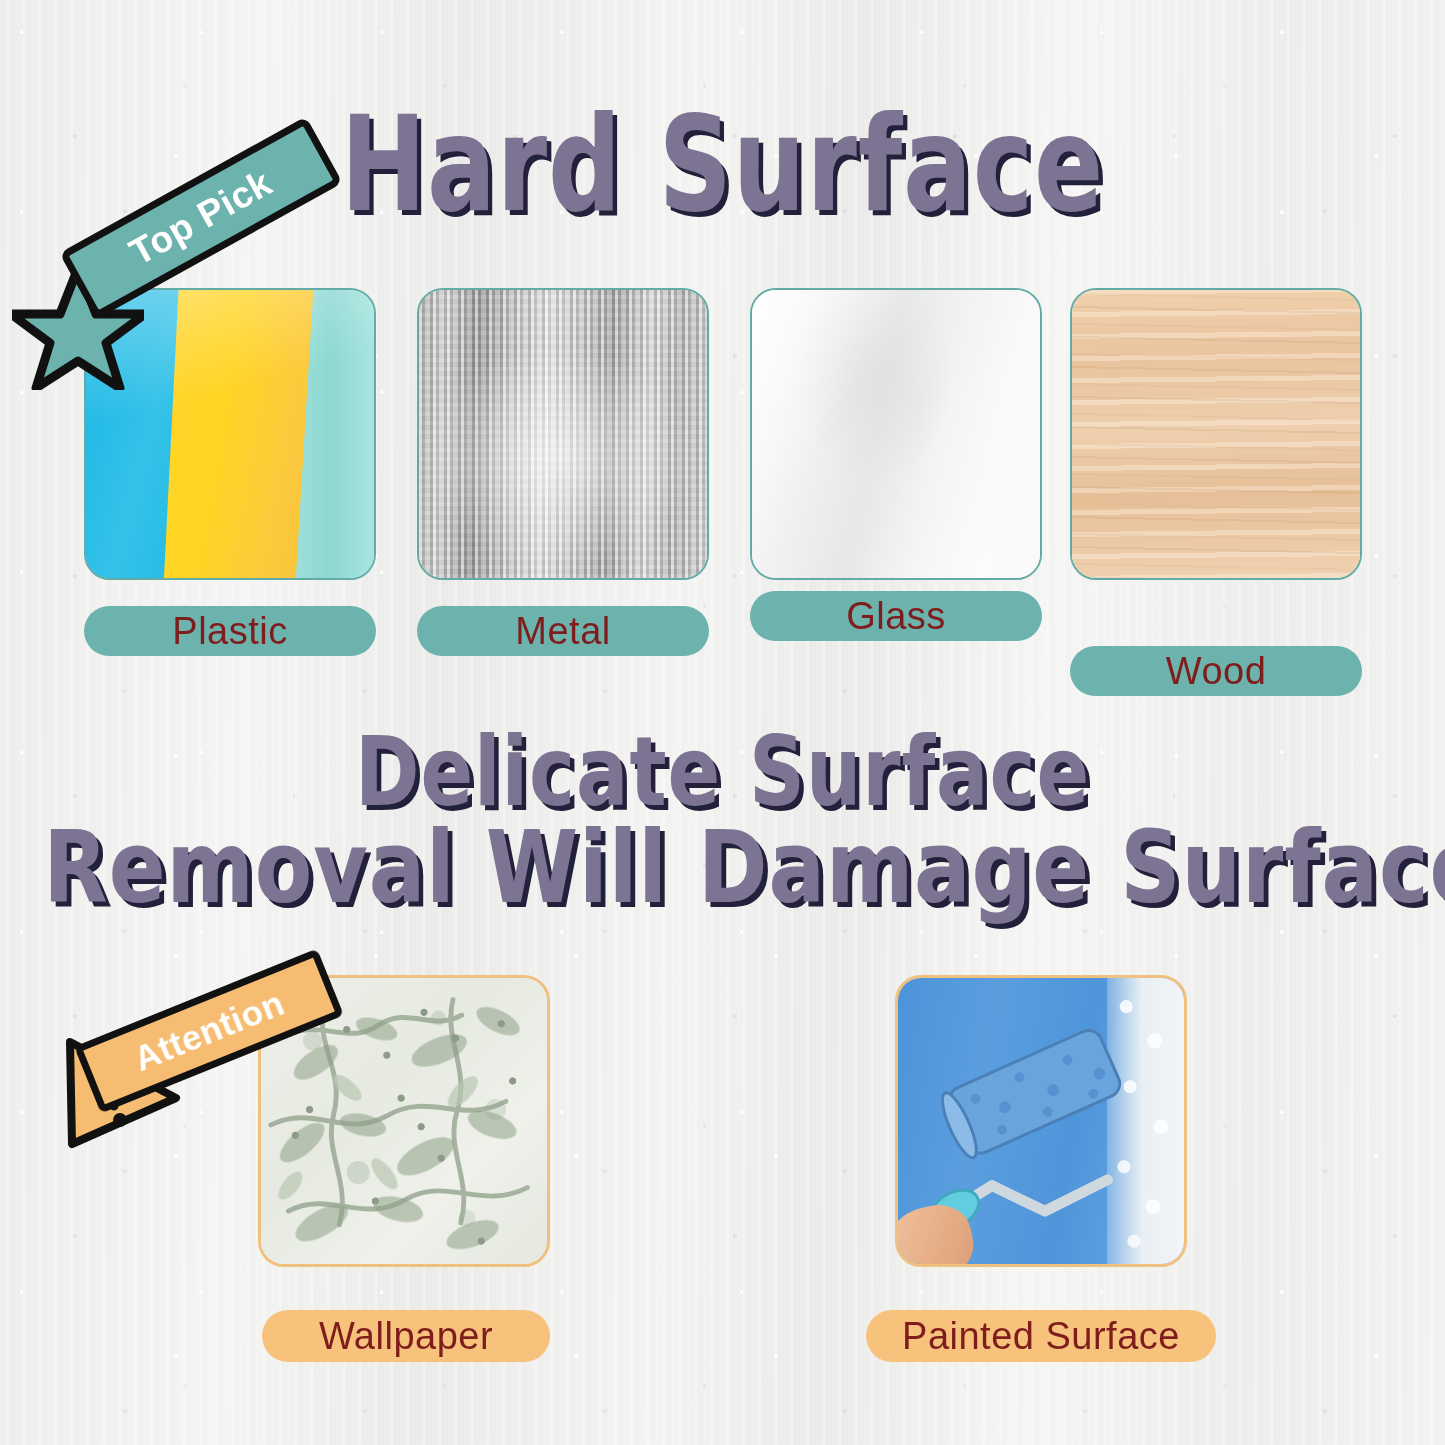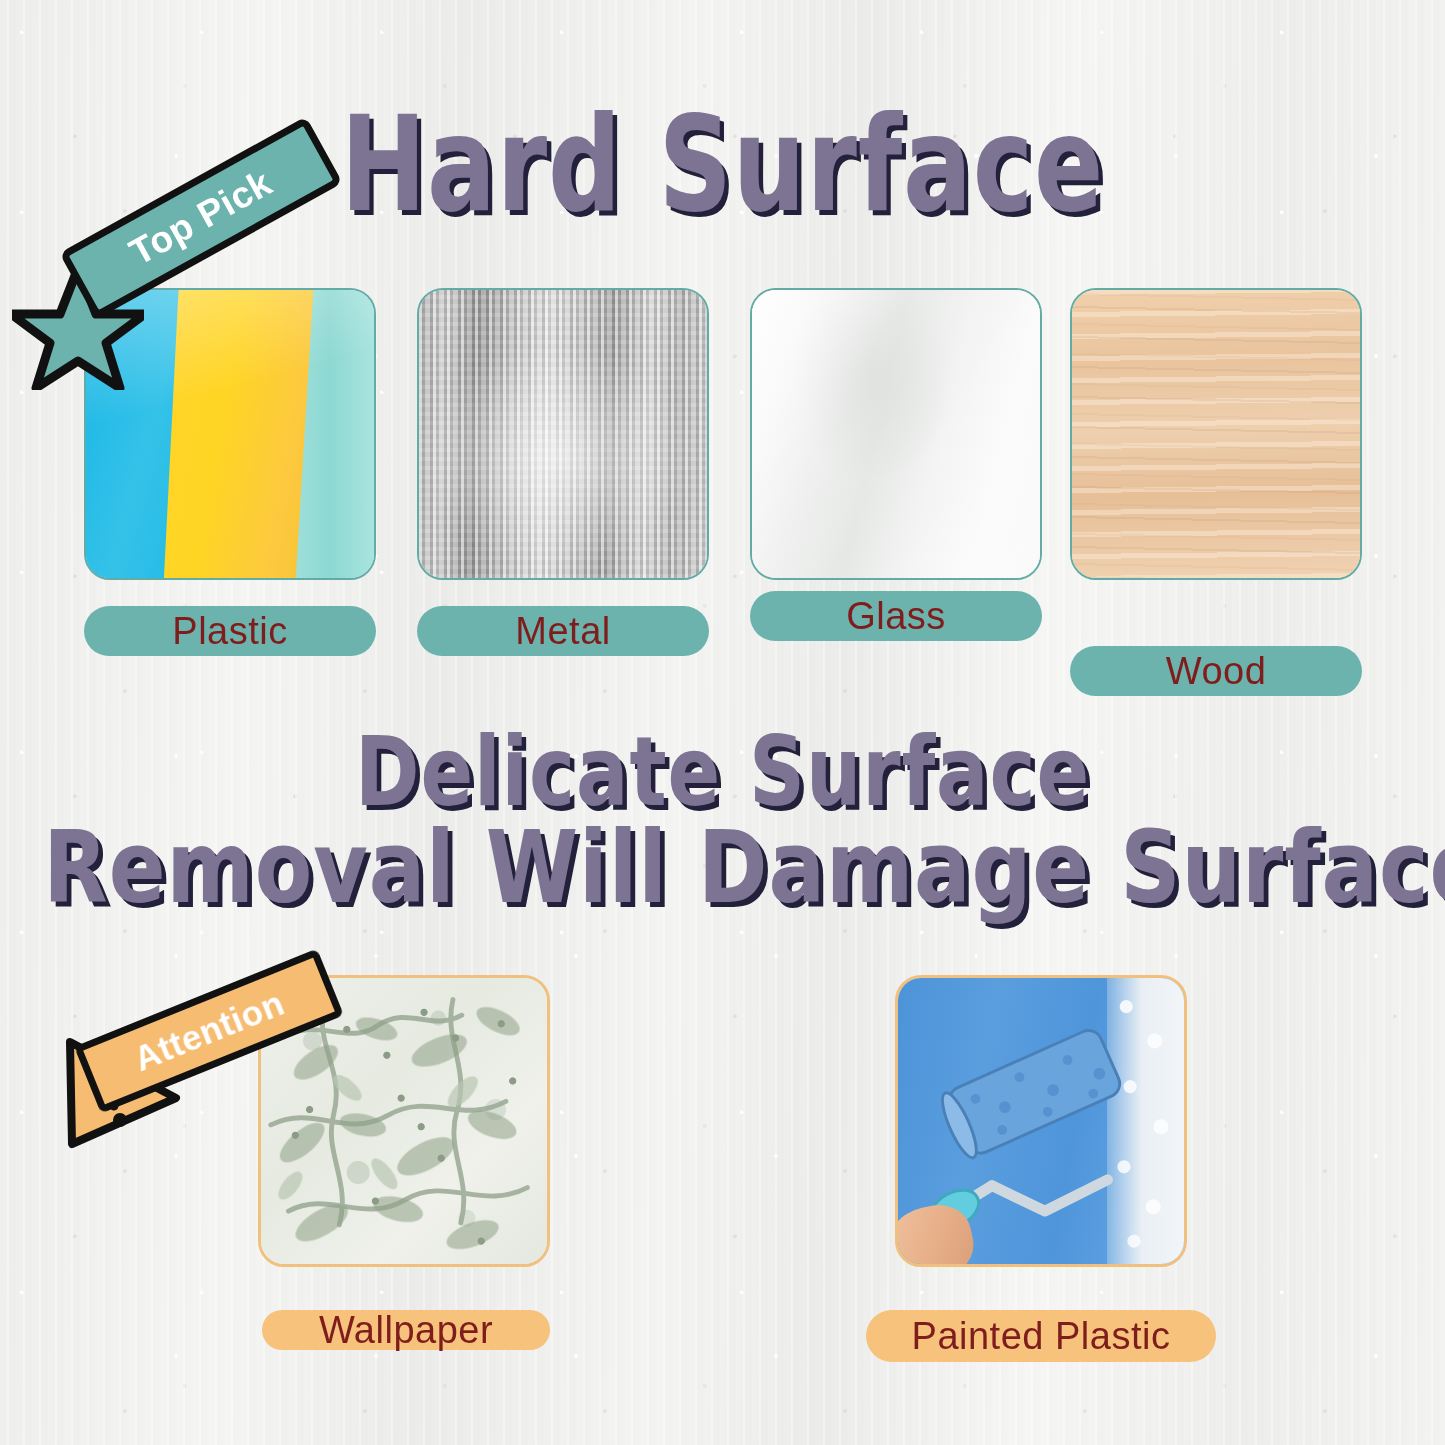--- a/index.html
+++ b/index.html
@@ -129,21 +129,21 @@
     white-space:nowrap;user-select:none;
   }
   .pill-teal{background:#6cb3ae;}
   .pill-orange{background:#f6c27c;}
 
   #pill-plastic{ left:84px;  top:606px; width:292px; }
   #pill-metal{   left:417px; top:606px; width:292px;text-align:right; }
   #pill-glass{   left:750px; top:591px; width:292px; }
   #pill-wood{    left:1070px;top:606px; width:292px;margin-top:40px; }
 
-  #pill-wallpaper{ left:262px; top:1310px; width:288px; height:40px;border-radius:26px; }
+  #pill-wallpaper{ left:262px; top:1310px; width:288px; height:52px;border-radius:26px; }
   #pill-painted{   left:866px; top:1310px; width:350px; height:52px;border-radius:26px; }
 
   
   .photo{
     position:absolute;width:292px;height:292px;top:975px;
     border-radius:26px;border:3px solid #f0c07f;box-sizing:border-box;overflow:hidden;
   }
   #ph-wallpaper{left:258px;}
   #ph-painted{left:895px;}
 
@@ -322,20 +322,20 @@
       <ellipse cx="66" cy="114" rx="10" ry="36" fill="#8bbbe6" stroke="#4a80b8" stroke-width="3"></ellipse>
     </g>
     <path d="M96,212 L150,238 L214,206" fill="none" stroke="#cfd8de" stroke-width="11" stroke-linecap="round" stroke-linejoin="round"></path>
     <path d="M96,212 L70,228" fill="none" stroke="#cfd8de" stroke-width="11" stroke-linecap="round"></path>
     <ellipse cx="58" cy="236" rx="26" ry="17" transform="rotate(-28 58 236)" fill="#63cde0" stroke="#3fa9bf" stroke-width="3"></ellipse>
   </svg>
   <div class="paint-hand"></div>
 </div>
 
 <div class="pill pill-orange" id="pill-wallpaper">Wallpaper</div>
-<div class="pill pill-orange" id="pill-painted">Painted Plastic</div>
+<div class="pill pill-orange" id="pill-painted">Painted Surface</div>
 
 <svg class="warn-badge" viewBox="0 0 122 118">
   <polygon points="8,10 114,66 10,112" fill="#f6bd72" stroke="#111111" stroke-width="8" stroke-linejoin="round"></polygon>
   <path d="M26,36 L52,74" stroke="#111111" stroke-width="9" stroke-linecap="round"></path>
   <circle cx="58" cy="88" r="7" fill="#111111"></circle>
 </svg>
 <div class="ribbon" id="rb-attention">Attention</div>
 
 </body></html>

